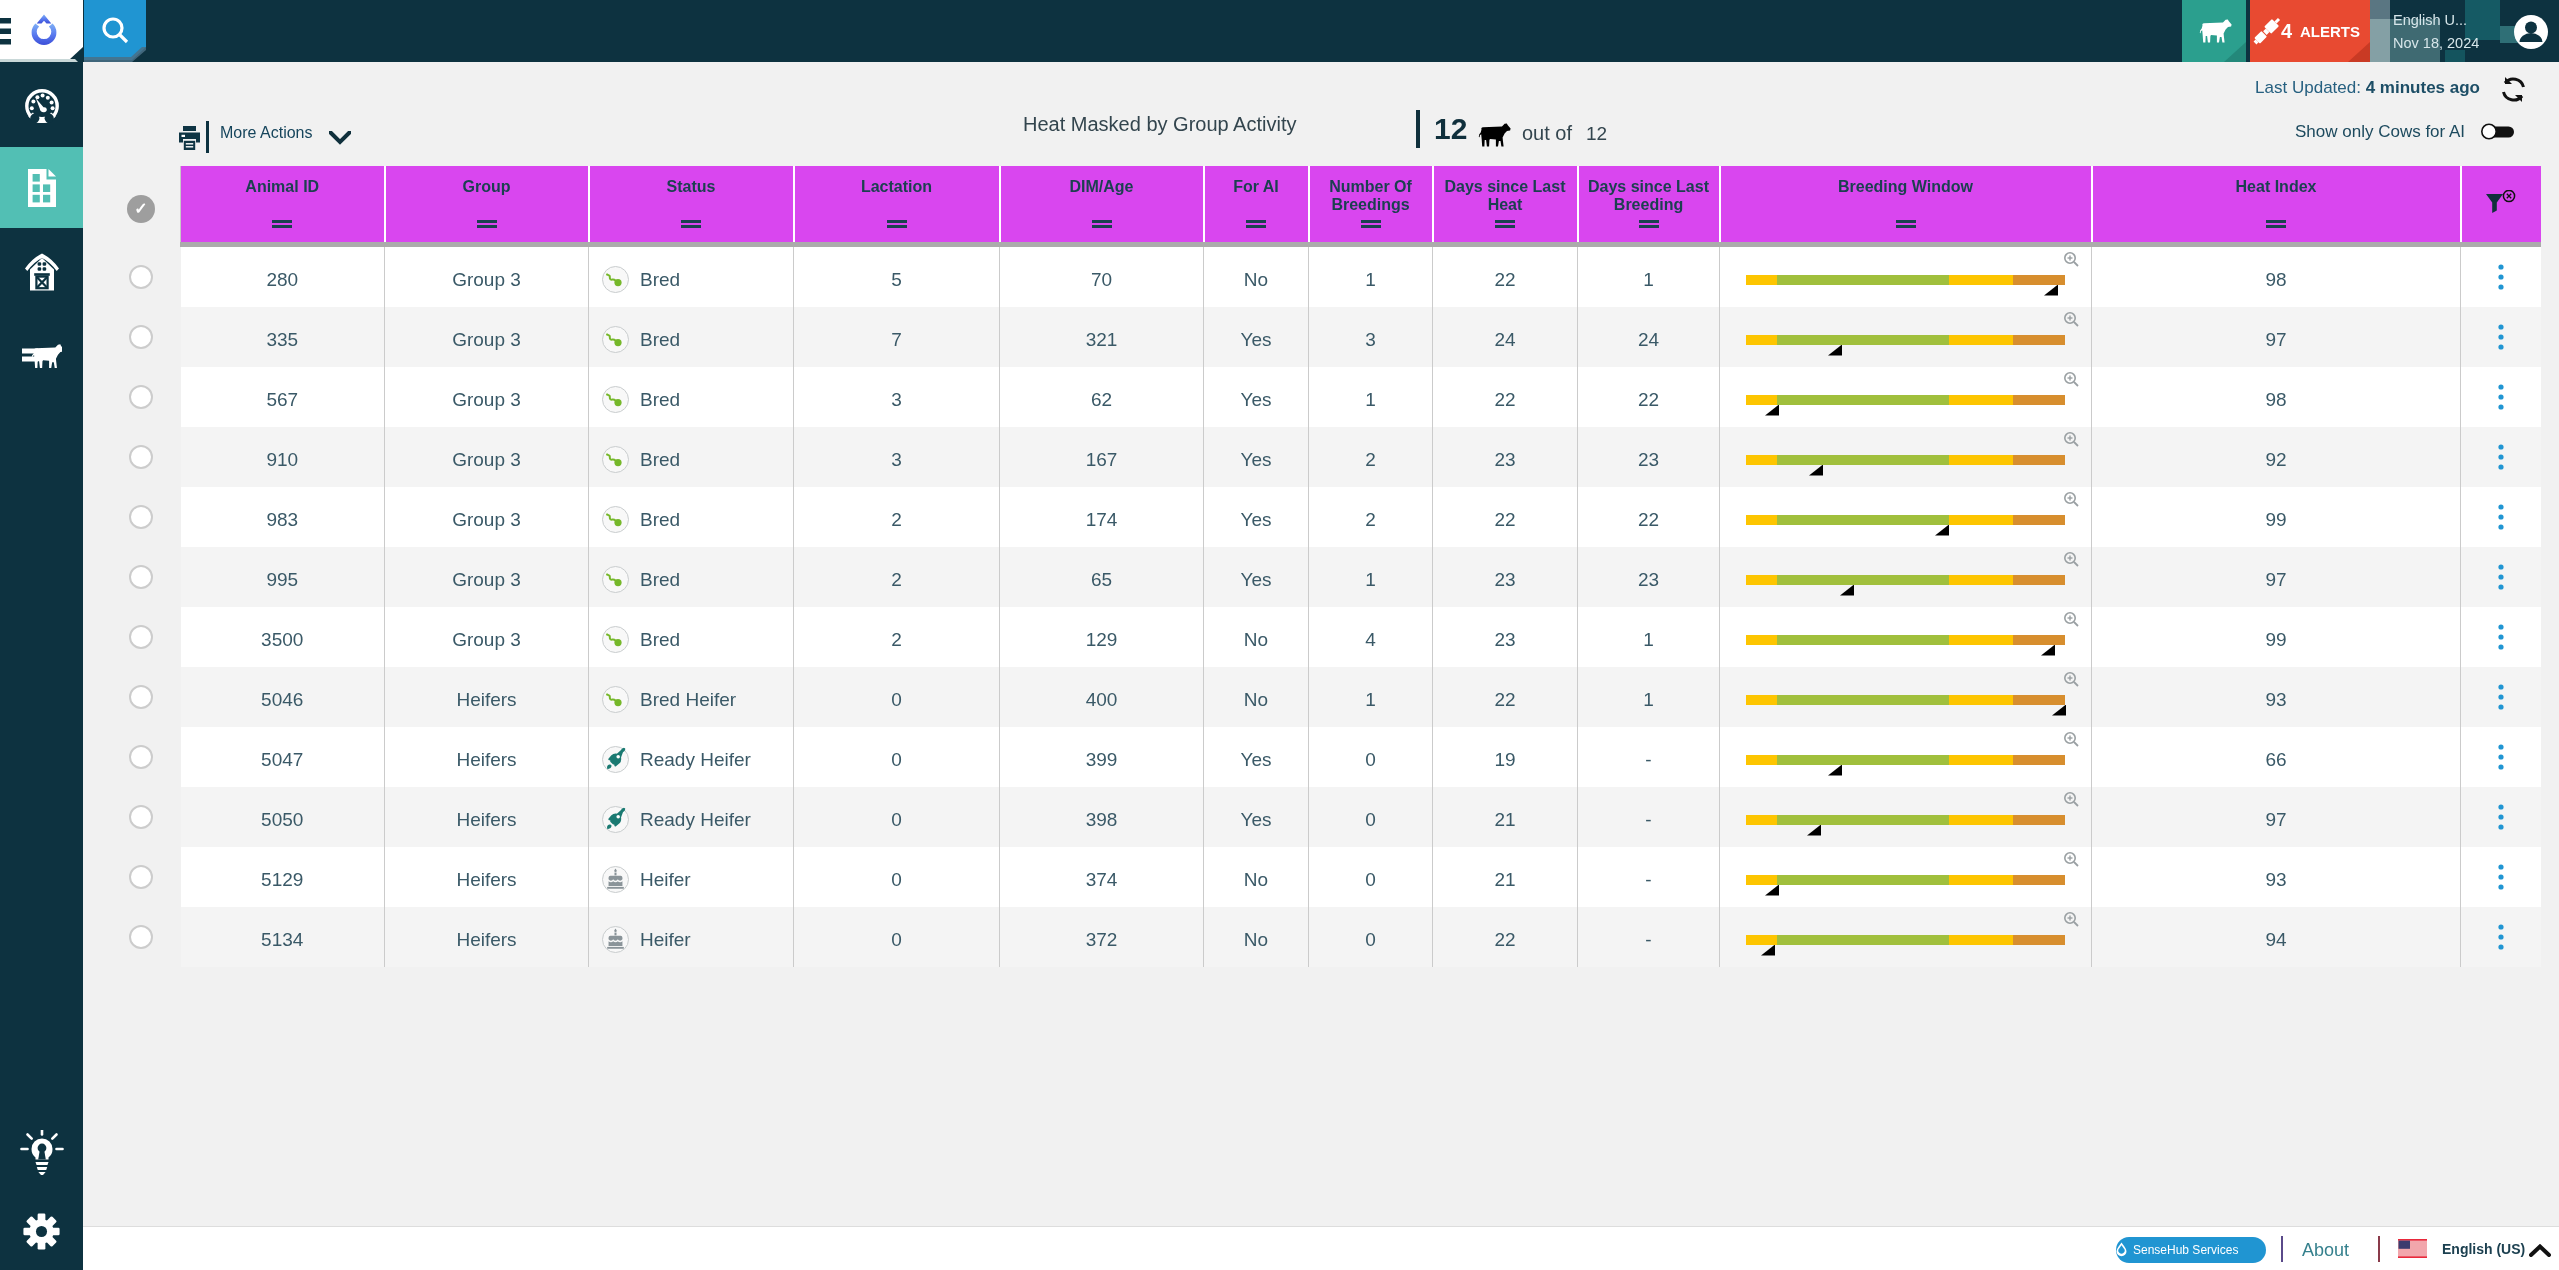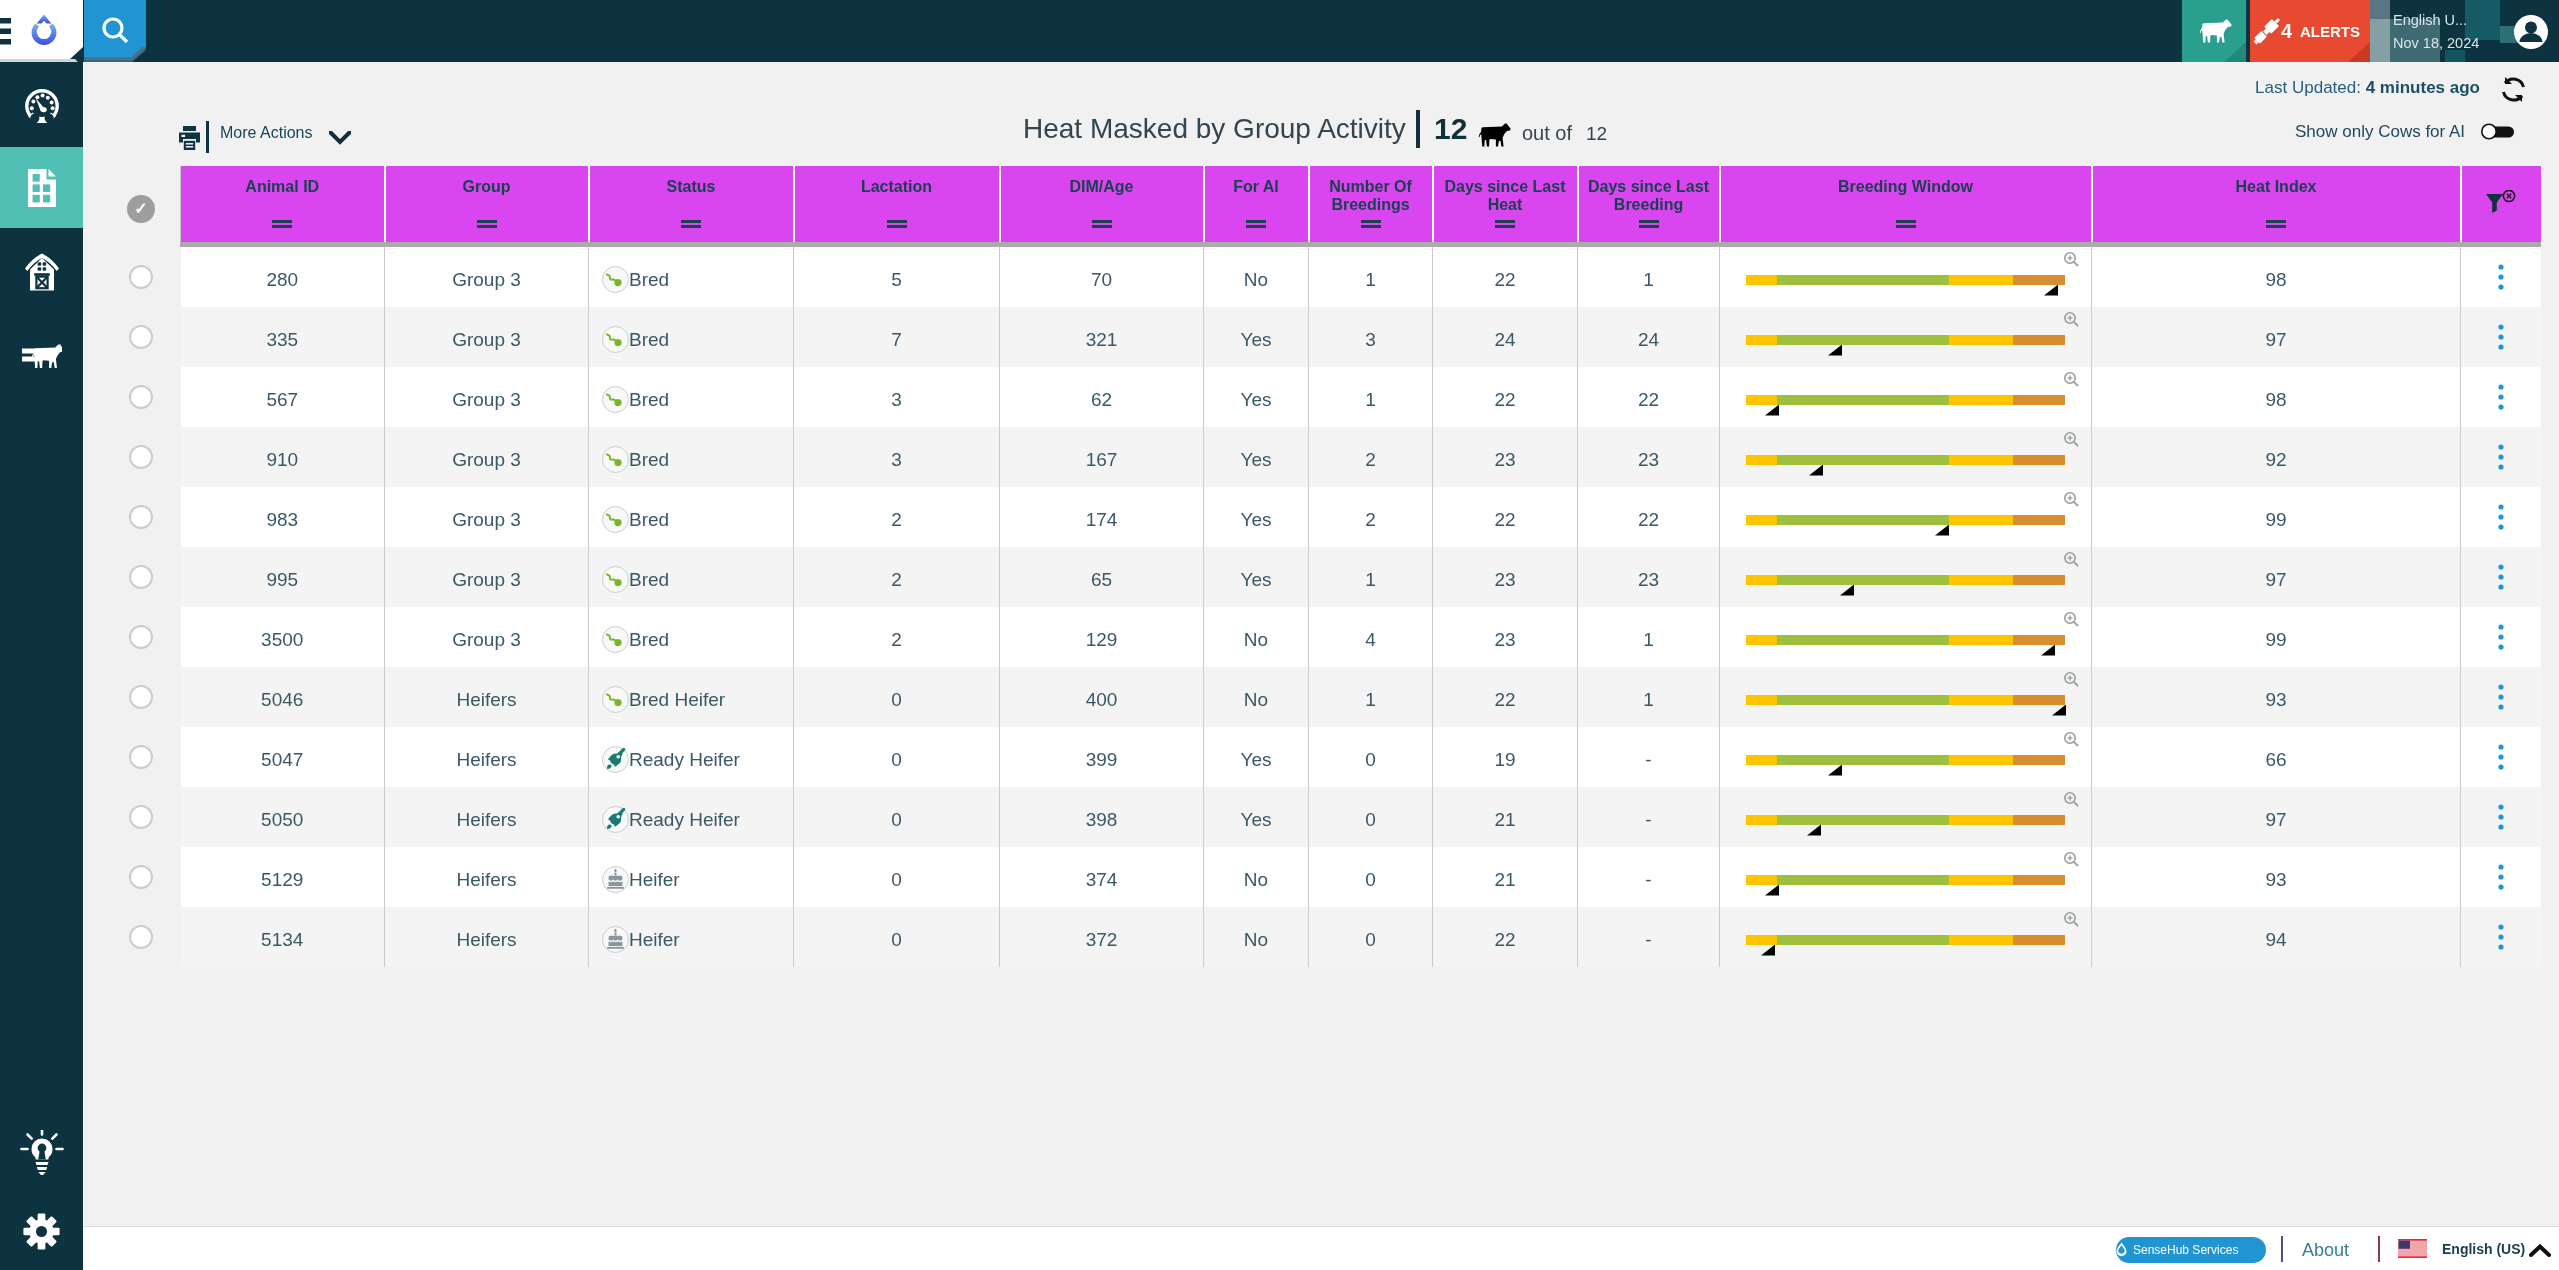--- a/index.html
+++ b/index.html
@@ -32,21 +32,21 @@
 .sbicon { position:absolute; left:0; width:83px; text-align:center; }
 
 
 #lastupd { position:absolute; left:0; top:78px; width:2480px; text-align:right; font-size:17px; color:#266080; }
 #lastupd b { color:#1d4e66; }
 #refresh { position:absolute; left:2500px; top:76px; }
 #printer { position:absolute; left:179px; top:126px; }
 #tooldiv { position:absolute; left:206px; top:121px; width:3px; height:32px; background:#0d3240; }
 #moreact { position:absolute; left:220px; top:124px; font-size:16px; color:#16455c; }
 #morechev { position:absolute; left:329px; top:131px; }
-#title { position:absolute; left:1023px; top:113px; font-size:28px; color:#33454e; }
+#title { position:absolute; left:1023px; top:113px; font-size:20px; color:#33454e; }
 #titlesep { position:absolute; left:1416px; top:110px; width:4px; height:38px; background:#10303c; }
 #count12 { position:absolute; left:1434px; top:112px; font-size:30px; font-weight:bold; color:#10303c; }
 #titlecow { position:absolute; left:1477px; top:123px; }
 #outof { position:absolute; left:1522px; top:122px; font-size:20px; color:#33454e; }
 #outof2 { position:absolute; left:1586px; top:123px; font-size:19px; color:#33454e; }
 #showonly { position:absolute; left:2295px; top:122px; font-size:17px; color:#1d4a5e; }
 #toggle { position:absolute; left:2481px; top:123px; }
 
 
 #tablewrap { position:absolute; left:180px; top:166px; width:2360px; }
@@ -56,21 +56,21 @@
 th:first-child { border-left:1px solid #c8c8c8; }
 th .eq { position:absolute; bottom:8px; left:0; right:0; text-align:center; }
 .eqi { display:inline-block; width:20px; }
 .eqi div { height:3px; background:#1c4050; margin:2px 0; }
 td { border-left:1px solid #cbcbcb; font-size:19px; color:#3a5967;
   text-align:center; height:52px; padding:6px 0 0 0; }
 td:first-child { border-left:none; }
 tr.alt td { background:#f4f4f4; }
 tr td { background:#fff; }
 .statuscell { text-align:left !important; padding-left:13px !important; }
-.stwrap { display:flex; align-items:center; gap:0;text-align:center; }
+.stwrap { display:flex; align-items:center; gap:11px;text-align:center; }
 .stcircle { width:27px; height:27px; border-radius:50%; border:1px solid #c9cdce; background:#f8f8f8;
   flex:0 0 27px; display:flex; align-items:center; justify-content:center; }
 .bw { position:relative; width:100%; height:60px; }
 td.bwcell { padding:0; }
 .bwbar { position:absolute; left:26px; top:28px; width:319px; height:10px; }
 .seg { position:absolute; top:0; height:10px; }
 .tri { position:absolute; top:38px; width:14px; height:11px; background:#000;
   clip-path:polygon(100% 0,100% 100%,0 100%); }
 .mag { position:absolute; left:343px; top:4px; }
 

